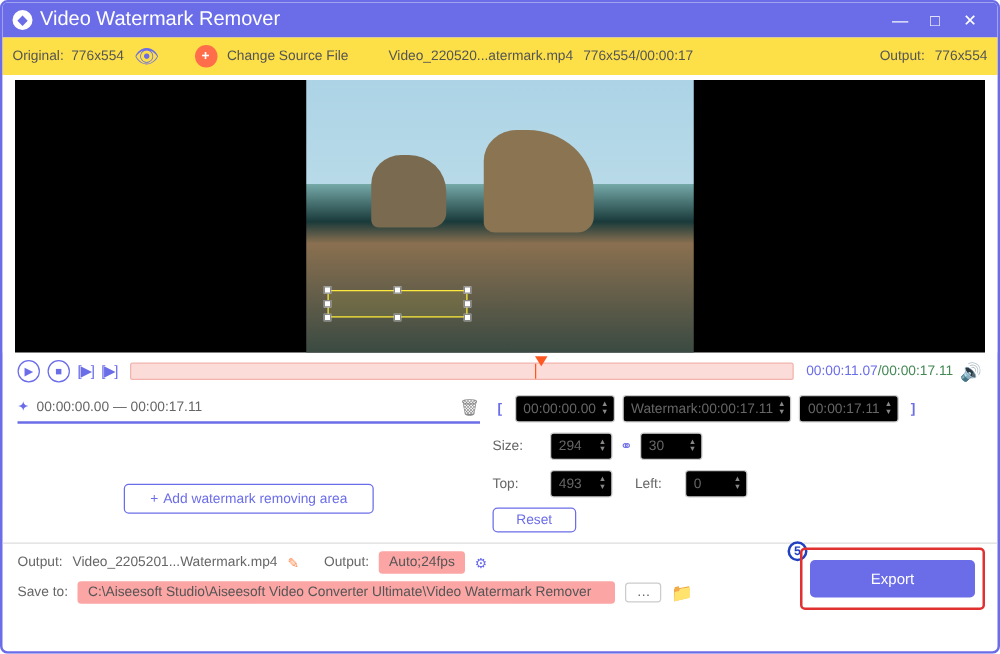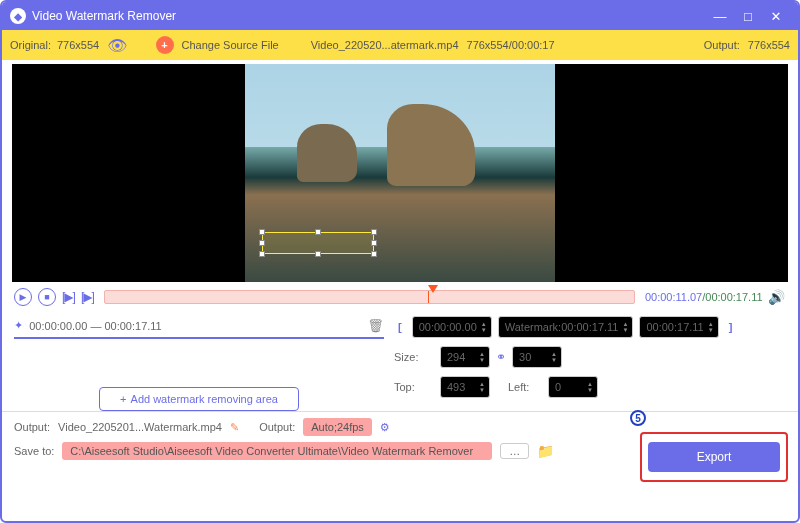--- a/index.html
+++ b/index.html
@@ -1,20 +1,20 @@
 <!DOCTYPE html>
 <html><head>
 <meta charset="utf-8">
 <style>
 * { box-sizing: border-box; margin: 0; padding: 0; font-family: "Segoe UI", Arial, sans-serif; }
 body { background: #fff; width: 800px; height: 523px; overflow: hidden; }
 .window { border: 2px solid #6b6de8; border-radius: 6px; overflow: hidden; height: 523px; display: flex; flex-direction: column; background: #fff; }
 .titlebar { background: #6b6de8; height: 28px; display: flex; align-items: center; padding: 0 8px; color: #fff; }
 .titlebar .logo { width: 16px; height: 16px; background: #fff; border-radius: 50%; margin-right: 6px; display: flex; align-items: center; justify-content: center; font-size: 10px; color: #6b6de8; font-weight: bold; }
-.titlebar .title { font-size: 12px; flex: 1; }
+.titlebar .title { font-size: 16px; flex: 1; }
 .titlebar .winbtn { width: 28px; text-align: center; font-size: 13px; cursor: pointer; }
 .toolbar { background: #fde047; height: 30px; display: flex; align-items: center; padding: 0 8px; gap: 8px; font-size: 11px; color: #555; }
 .toolbar .seg { display: flex; align-items: center; gap: 6px; }
 .toolbar .plusbtn { width: 18px; height: 18px; border-radius: 50%; background: #ff6d4a; color: #fff; display: flex; align-items: center; justify-content: center; font-weight: bold; cursor: pointer; margin-left: 20px; }
 .toolbar .eye { color: #6b6de8; font-size: 16px; cursor: pointer; }
 .toolbar .spacer { flex: 1; }
 .preview-wrap { background: #fff; padding: 4px 10px 0 10px; }
 .preview { height: 218px; background: #000; display: flex; justify-content: center; position: relative; }
 .preview .img { width: 310px; height: 100%; background: linear-gradient(to bottom, #acd4e6 0%, #b8dae8 38%, #7aa 38%, #1a3a3a 52%, #8a7050 60%, #3a4a42 100%); position: relative; overflow: hidden; }
 .preview .rock1 { position: absolute; left: 52px; top: 60px; width: 60px; height: 58px; background: #7a6a4f; border-radius: 40% 50% 20% 10%; }
@@ -49,21 +49,21 @@
 .brkt { color: #6b6de8; font-weight: bold; padding: 0 4px; cursor: pointer; }
 .link { color: #6b6de8; cursor: pointer; font-size: 12px; }
 .resetbtn { border: 1px solid #6b6de8; border-radius: 4px; color: #6b6de8; background: #fff; font-size: 11px; padding: 3px 18px; cursor: pointer; }
 .bottom { border-top: 1px solid #ddd; padding: 6px 12px; font-size: 11px; color: #666; display: flex; flex-direction: column; gap: 6px; position: relative; }
 .brow { display: flex; align-items: center; gap: 8px; }
 .pathbox { background: #fca5a5; border-radius: 3px; padding: 3px 8px; font-size: 11px; color: #555; }
 .brow .pencil { color: #ff8a50; cursor: pointer; }
 .brow .gear { color: #6b6de8; cursor: pointer; }
 .brow .dots { border: 1px solid #ccc; border-radius: 3px; padding: 1px 8px; cursor: pointer; background: #fff; }
 .brow .folder { color: #6b6de8; cursor: pointer; font-size: 14px; }
-.exportwrap { position: absolute; right: 10px; top: 20px; width: 148px; height: 50px; border: 2px solid #e03030; border-radius: 4px; display: flex; align-items: center; justify-content: center; }
+.exportwrap { position: absolute; right: 10px; top: 3px; width: 148px; height: 50px; border: 2px solid #e03030; border-radius: 4px; display: flex; align-items: center; justify-content: center; }
 .exportbtn { width: 132px; height: 30px; background: #6b6de8; color: #fff; border: none; border-radius: 4px; font-size: 12px; cursor: pointer; }
 .cnum { position: absolute; right: 152px; top: -2px; width: 16px; height: 16px; border: 2px solid #2040c0; border-radius: 50%; color: #2040c0; font-size: 10px; font-weight: bold; display: flex; align-items: center; justify-content: center; background: #fff; }
 </style>
 </head>
 <body>
 
 <div class="window">
   <div class="titlebar">
     <div class="logo">◆</div>
     <div class="title">Video Watermark Remover</div>
@@ -188,20 +188,23 @@
           </div>
         <span class="lbl" style="width:34px;margin-left:12px">Left:</span>
         <div class="numin">
             <span>0</span>
             <div class="spin">
               <div>▲</div>
               <div>▼</div>
             </div>
           </div>
       </div>
+      <div class="rgroup">
+        <button class="resetbtn">Reset</button>
+      </div>
     </div>
   </div>
 
   <div class="bottom">
     <div class="cnum">5</div>
     <div class="exportwrap">
       <button class="exportbtn">Export</button>
     </div>
     <div class="brow">
       <span>Output:</span>

